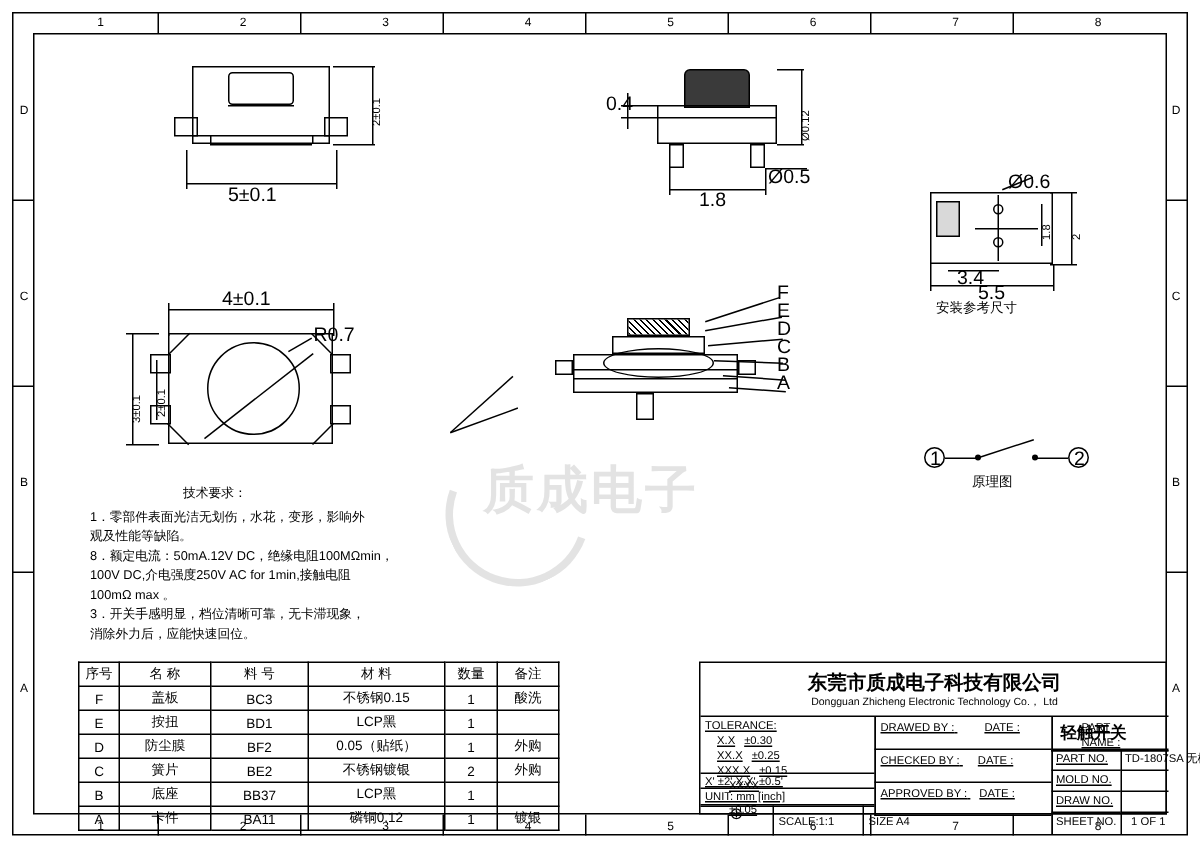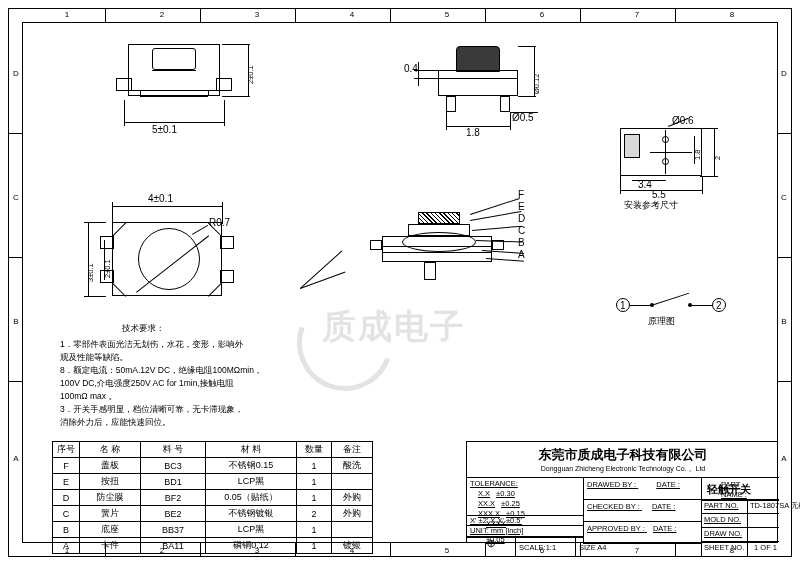--- a/index.html
+++ b/index.html
@@ -12,21 +12,21 @@
 
   
   .ztick{position:absolute;background:#000;}
   .zlabel{position:absolute;font-size:8px;line-height:8px;text-align:center;}
 
   
   .ln{position:absolute;background:#000;}
   .hl{height:1px;}
   .vl{width:1px;}
   .box{position:absolute;border:1px solid #000;box-sizing:border-box;}
-  .txt{position:absolute;font-size:10px;line-height:9px;white-space:nowrap;}
+  .txt{position:absolute;font-size:13px;line-height:9px;white-space:nowrap;}
   .txt9{position:absolute;font-size:9px;line-height:11px;white-space:nowrap;}
   .vtxt{position:absolute;font-size:7.5px;line-height:9px;white-space:nowrap;transform-origin:0 0;transform:rotate(-90deg);}
 
   
   .notes{position:absolute;left:60px;top:322px;width:250px;font-size:8.5px;line-height:13px;}
   .notes .title{margin-left:62px;margin-bottom:3px;}
 
   
   .bom{position:absolute;left:52px;top:441px;border-collapse:collapse;font-size:9px;}
   .bom td{border:1px solid #000;height:15px;padding:0 2px;text-align:center;}

